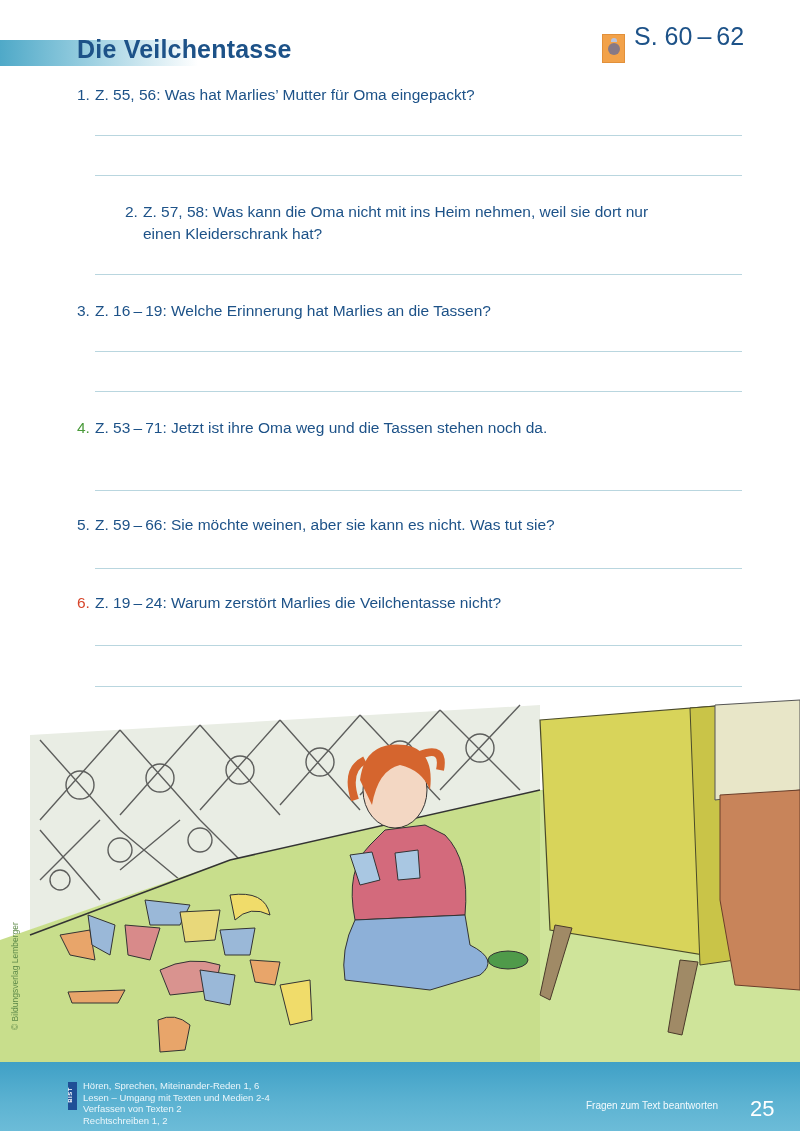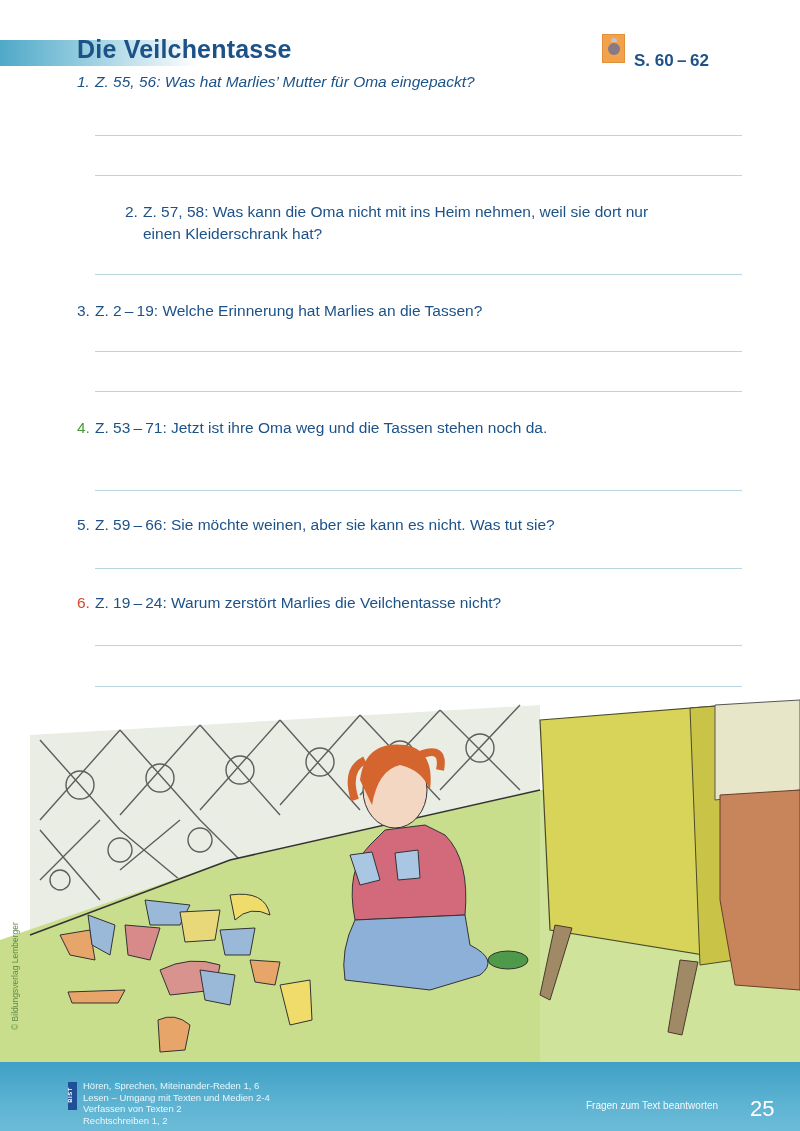--- a/index.html
+++ b/index.html
@@ -23,21 +23,21 @@
   }
   .book-icon .inner {
     position:absolute; left:5px; top:8px; width:12px; height:12px;
     border-radius:50%; background:#6b6f95; opacity:0.8;
   }
   .book-icon .cap {
     position:absolute; left:8px; top:3px; width:6px; height:4px;
     border-radius:3px 3px 0 0; background:#b8c4e0;
   }
   .pages {
-    position:absolute; left:634px; top:51px; font-size:17px; font-weight:bold;
+    position:absolute; left:634px; top:22px; font-size:25px; font-weight:normal;
     color:#1d5288;
   }
   .question {
     position:absolute; left:77px; font-size:15.5px; line-height:22px; color:#1d5288;
   }
   .question .num { display:inline-block; width:18px; }
   .question .cont { display:block; padding-left:18px; }
   .num.green { color:#4a9a3a; }
   .num.red { color:#d7452a; }
   .answer-line {
@@ -77,34 +77,34 @@
 <body>
 
 <div class="title-bar"></div>
 <div class="title">Die Veilchentasse</div>
 <div class="book-icon">
     <div class="cap"></div>
     <div class="inner"></div>
   </div>
 <div class="pages">S. 60 – 62</div>
 
-<div class="question" style="top:71px;font-style:italic;">
+<div class="question" style="top:84px;">
   <span class="num">1.</span><span>Z. 55, 56: Was hat Marlies’ Mutter für Oma eingepackt?</span>
 </div>
 <div class="answer-line" style="top:135px;"></div>
 <div class="answer-line" style="top:175px;"></div>
 
 <div class="question" style="top:201px;margin-left:48px;">
   <span class="num">2.</span><span>Z. 57, 58: Was kann die Oma nicht mit ins Heim nehmen, weil sie dort nur</span>
   <span class="cont">einen Kleiderschrank hat?</span>
 </div>
 <div class="answer-line" style="top:274px;"></div>
 
 <div class="question" style="top:300px;">
-  <span class="num">3.</span><span>Z. 2 – 19: Welche Erinnerung hat Marlies an die Tassen?</span>
+  <span class="num">3.</span><span>Z. 16 – 19: Welche Erinnerung hat Marlies an die Tassen?</span>
 </div>
 <div class="answer-line" style="top:351px;"></div>
 <div class="answer-line" style="top:391px;"></div>
 
 <div class="question" style="top:417px;">
   <span class="num green">4.</span><span>Z. 53 – 71: Jetzt ist ihre Oma weg und die Tassen stehen noch da.</span>
 </div>
 <div class="answer-line" style="top:490px;"></div>
 
 <div class="question" style="top:514px;">

